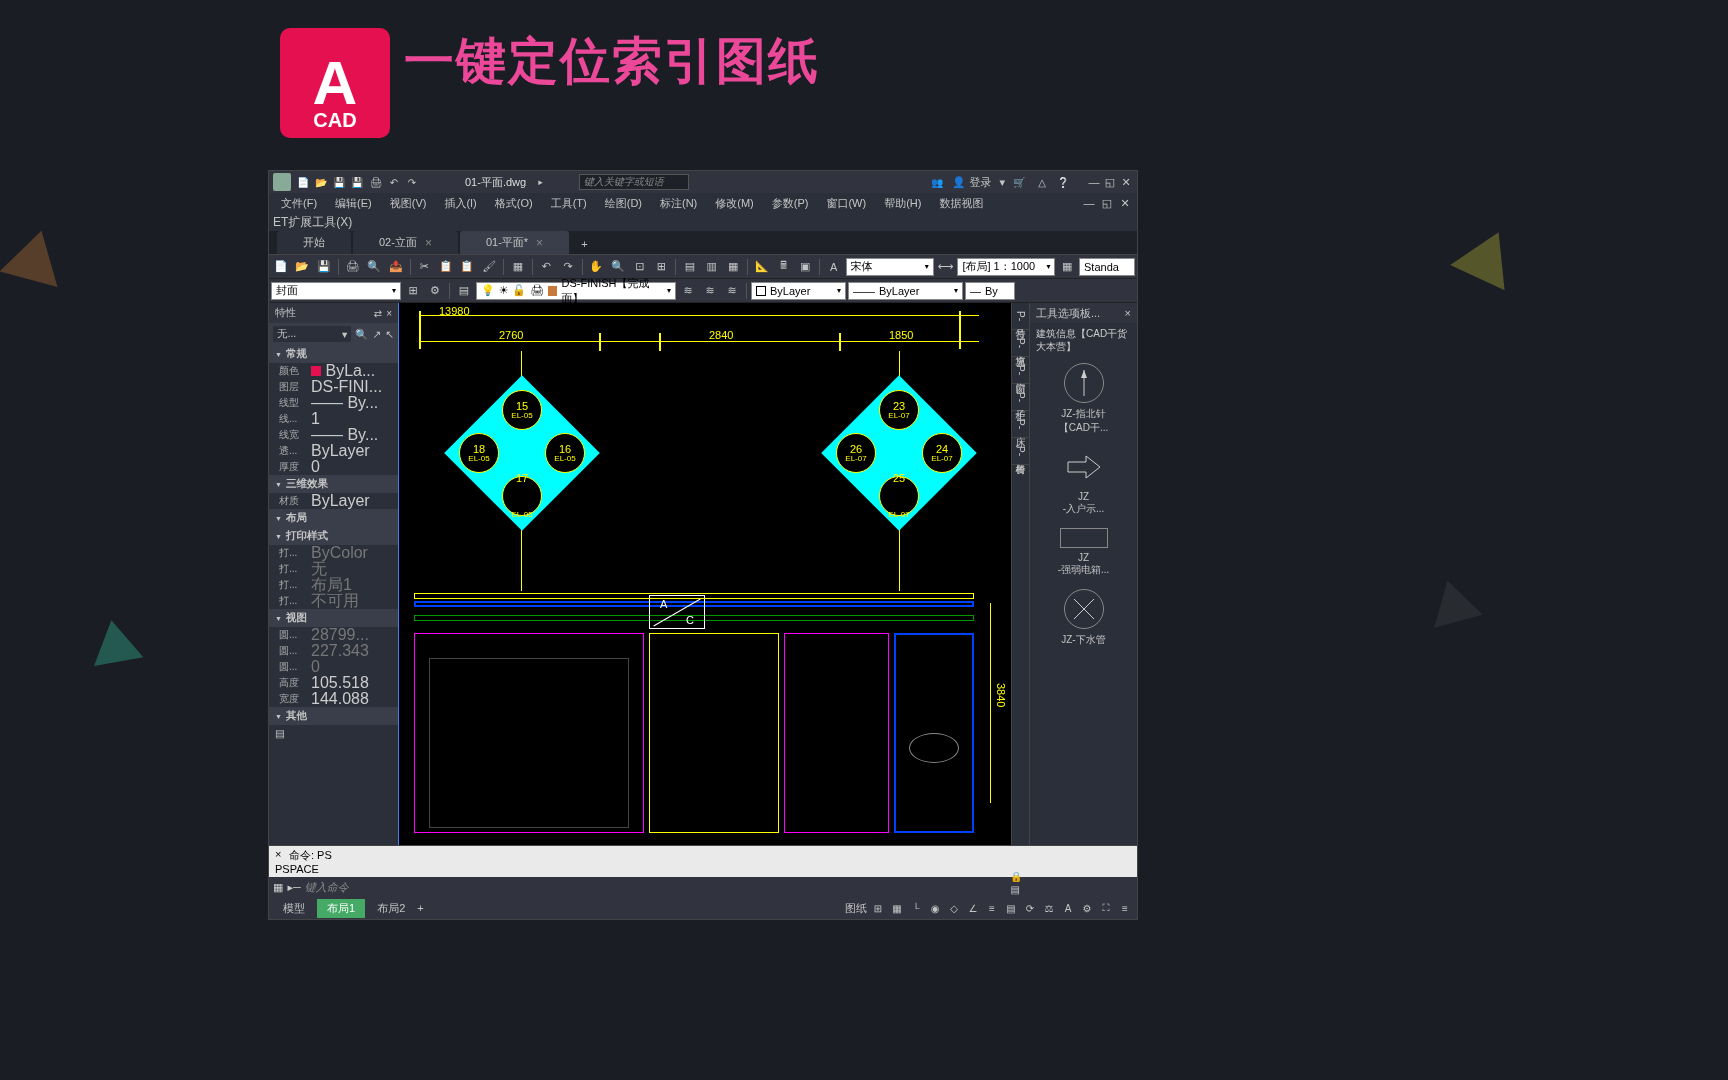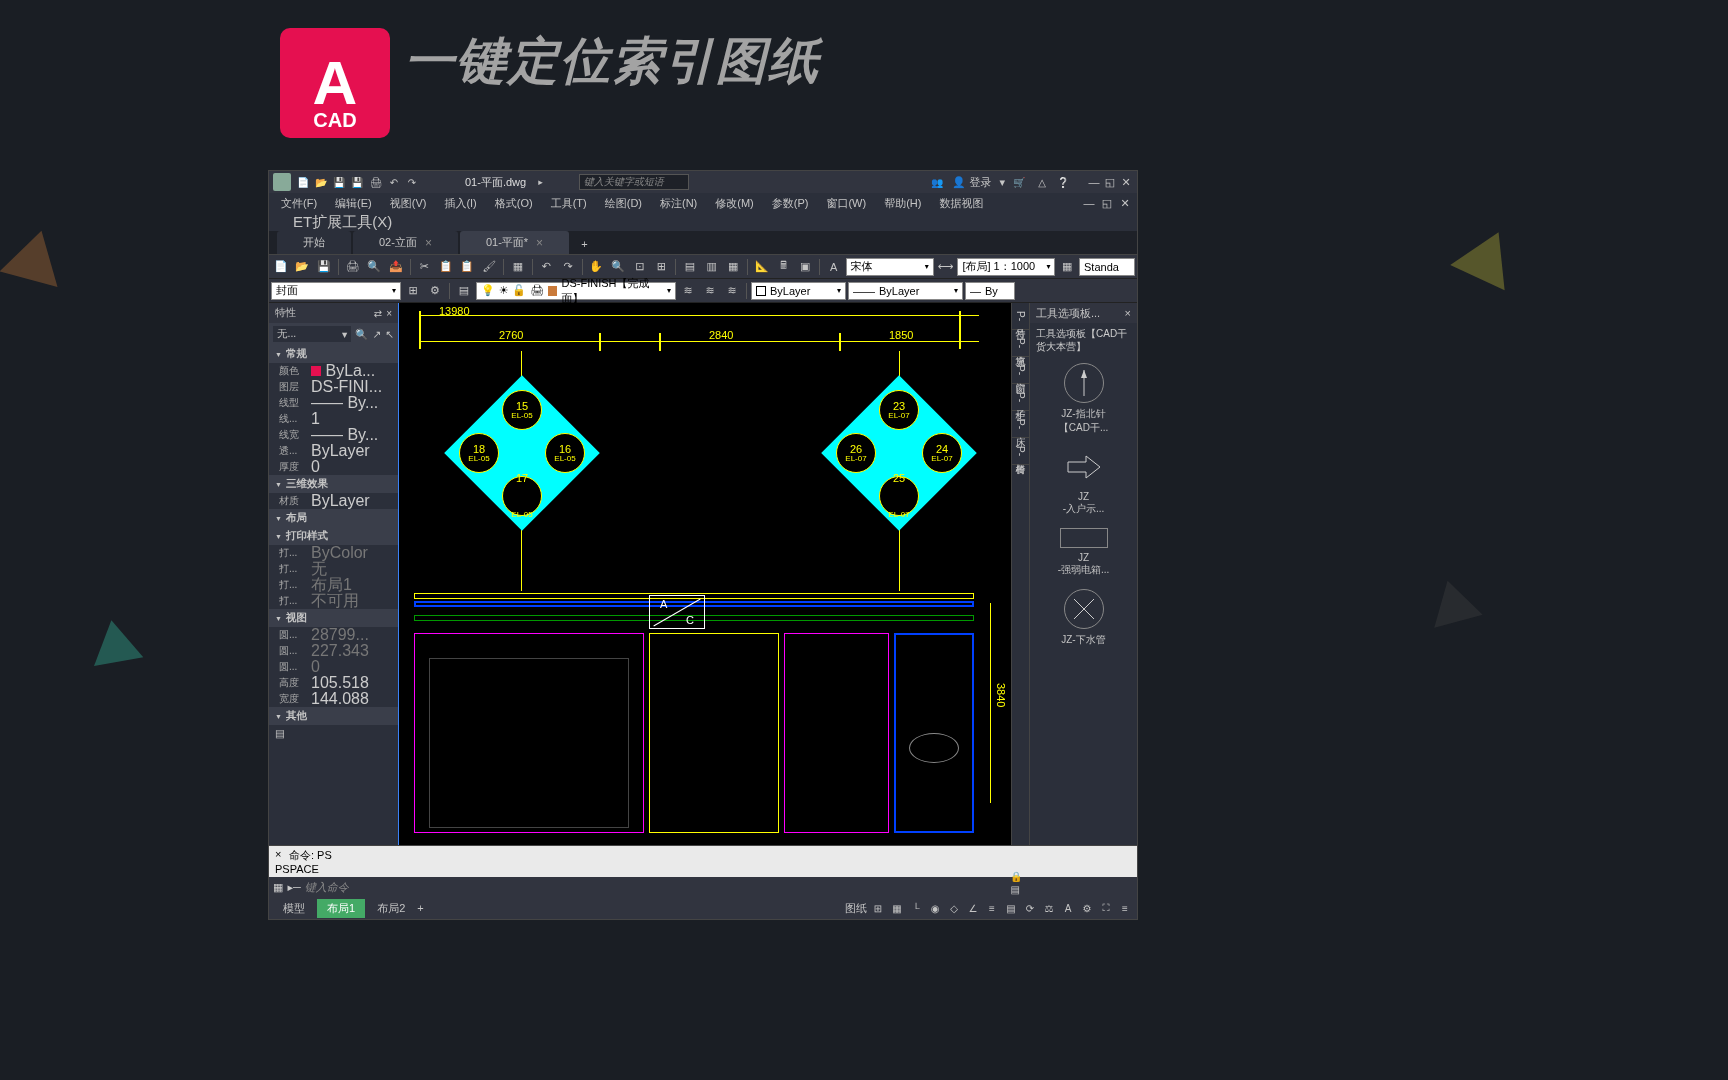--- a/index.html
+++ b/index.html
@@ -5,40 +5,40 @@
 * { margin: 0; padding: 0; box-sizing: border-box; font-family: "Microsoft YaHei", sans-serif; }
 body { background: #1a1e24; width: 1728px; height: 1080px; overflow: hidden; position: relative; }
 
 
 .overlay-title { position: absolute; top: 28px; left: 280px; z-index: 100; display: flex; align-items: flex-start; gap: 14px; }
 .cad-logo { width: 110px; height: 110px; background: #e51050; border-radius: 10px; display: flex; flex-direction: column; align-items: center; justify-content: center; color: #fff; position: relative; }
 .cad-logo .big-a { font-size: 62px; font-weight: bold; line-height: 1; }
 .cad-logo .cad-txt { font-size: 20px; font-weight: bold; position: absolute; bottom: 6px; }
 .title-text { display: flex; flex-direction: column; }
 .title-line1 { color: #ffd400; font-size: 56px; font-weight: bold; letter-spacing: 2px; }
-.title-line2 { color: #a3a3a3; font-size: 50px; font-weight: bold; letter-spacing: 2px; font-style: italic; }
+.title-line2 { color: #ec4899; font-size: 50px; font-weight: bold; letter-spacing: 2px; }
 
 
 .cad-window { position: absolute; top: 170px; left: 268px; width: 870px; height: 750px; background: #2b2f3a; border: 1px solid #444; font-size: 11px; color: #c5c5c5; }
 
 
 .titlebar { height: 22px; background: #31343f; display: flex; align-items: center; padding: 0 4px; gap: 6px; }
 .avatar { width: 18px; height: 18px; background: #8a9; border-radius: 2px; }
 .tb-icons { display: flex; gap: 4px; }
 .tb-icon { width: 14px; height: 14px; display: inline-flex; align-items: center; justify-content: center; font-size: 10px; }
 .titlebar .docname { flex: 0 0 auto; margin-left: 40px; color: #ddd; }
 .search-box { margin-left: 30px; background: #1e2128; border: 1px solid #555; height: 16px; width: 110px; padding: 0 4px; color: #888; font-size: 10px; font-style: italic; }
 .titlebar .right { margin-left: auto; display: flex; gap: 8px; align-items: center; }
 .win-controls { display: flex; gap: 2px; margin-left: 8px; }
 .win-btn { width: 14px; height: 14px; display: flex; align-items: center; justify-content: center; }
 
 
 .menubar { height: 20px; background: #2b2f3a; display: flex; align-items: center; padding: 0 4px; gap: 2px; }
 .menubar span { padding: 0 8px; font-size: 11px; }
-.menubar2 { height: 18px; background: #2b2f3a; padding: 0 4px; font-size: 15px; display: flex; align-items: center; margin-left: 20px; }
+.menubar2 { height: 18px; background: #2b2f3a; padding: 0 4px; font-size: 12px; display: flex; align-items: center; }
 
 
 .doctabs { height: 24px; background: #1e2128; display: flex; align-items: flex-end; padding-left: 8px; gap: 2px; border-bottom: 1px solid #444; }
 .doctab { padding: 4px 26px; background: #2b2f3a; border-radius: 3px 3px 0 0; font-size: 11px; position: relative; display: flex; align-items: center; gap: 8px; }
 .doctab.active { background: #3a3e4a; }
 .doctab .close { font-size: 12px; color: #888; }
 .doctab.plus { padding: 4px 10px; background: transparent; }
 
 
 .toolbar-row { height: 24px; background: #31343f; border-bottom: 1px solid #222; display: flex; align-items: center; padding: 0 2px; gap: 2px; }
@@ -466,21 +466,21 @@
       <div class="rtab">P-柜子</div>
       <div class="rtab">P-床</div>
       <div class="rtab">P-餐椅</div>
     </div>
 
     <div class="tool-palette">
       <div class="palette-header">
         <span>工具选项板...</span>
         <span>×</span>
       </div>
-      <div class="palette-title">工具选项板【CAD干货大本营】</div>
+      <div class="palette-title">建筑信息【CAD干货大本营】</div>
       <div class="palette-item">
         <div class="palette-icon">
             <svg width="30" height="30">
               <line x1="15" y1="2" x2="15" y2="28" stroke="#ccc"></line>
               <polygon points="15,2 12,10 18,10" fill="#ccc"></polygon>
             </svg>
           </div>
         <span style="white-space:pre-line;">JZ-指北针
 【CAD干...</span>
       </div>

